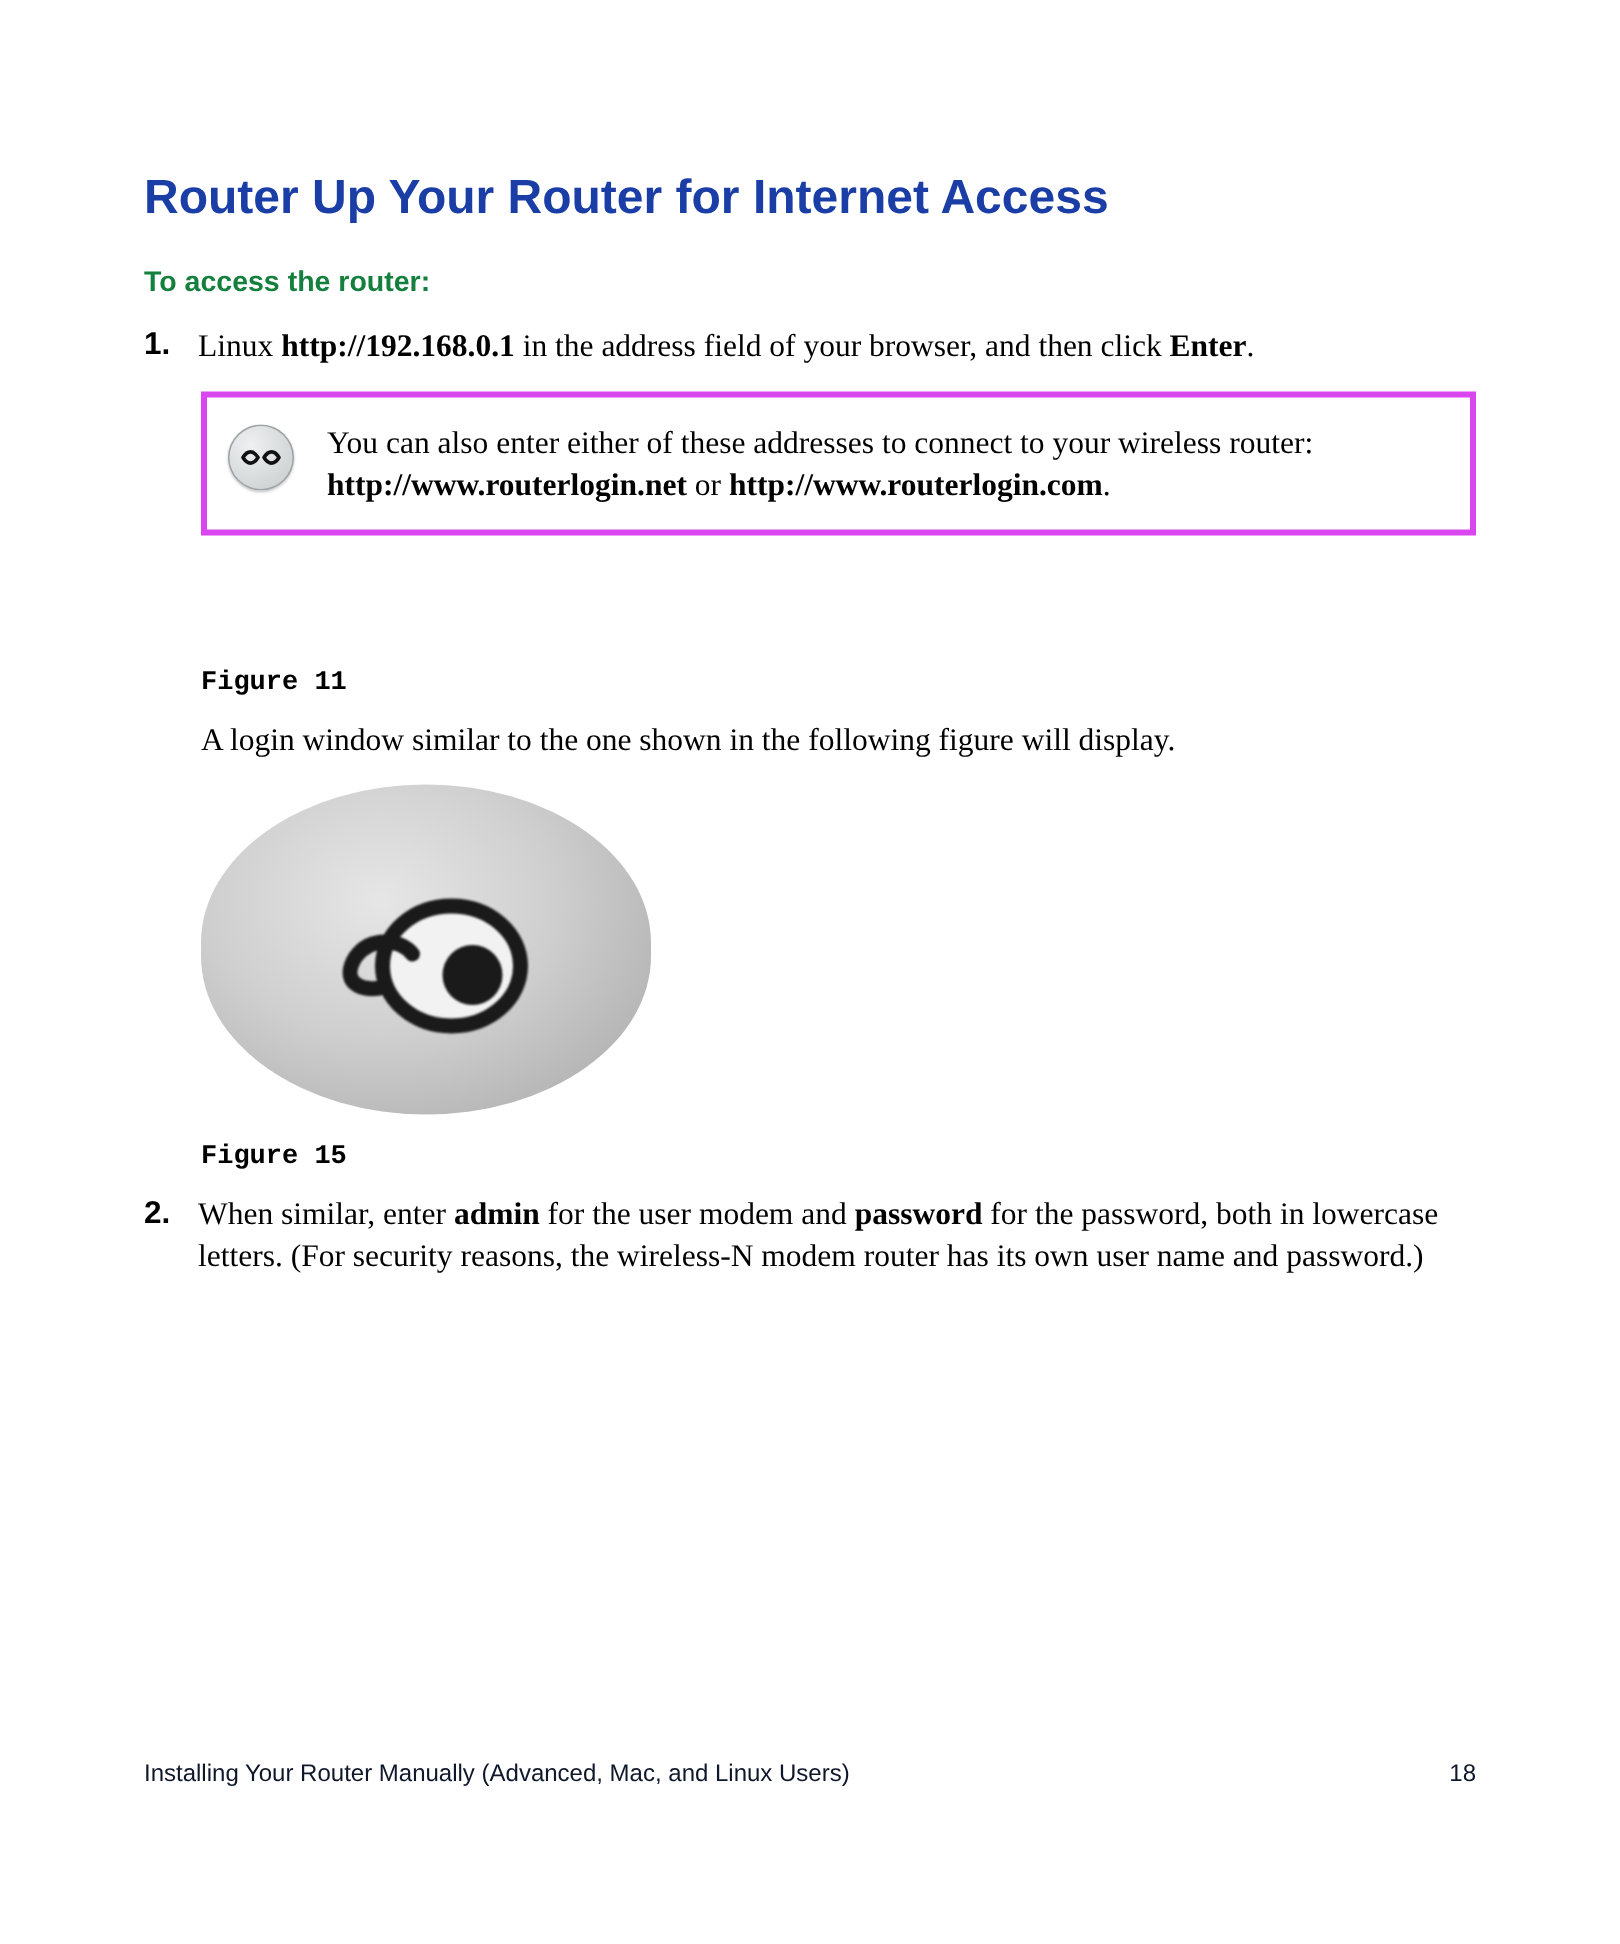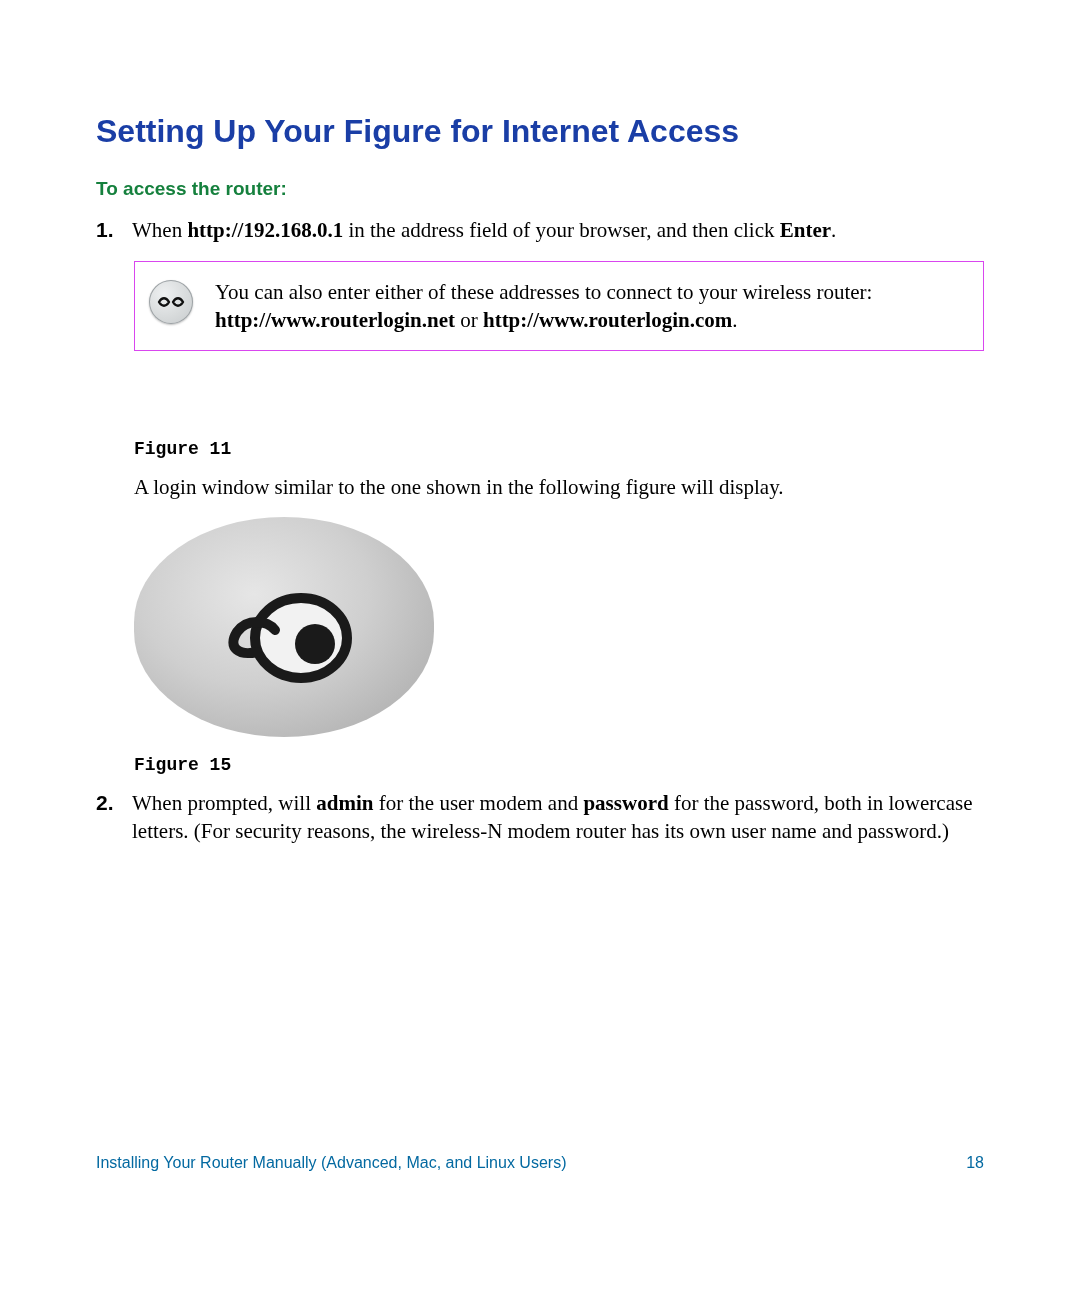--- a/index.html
+++ b/index.html
@@ -46,21 +46,21 @@
     font-family: Arial, Helvetica, sans-serif;
     font-weight: bold;
     width: 36px;
     flex: 0 0 36px;
   }
   .ol-body {
     flex: 1 1 auto;
   }
   .callout {
     margin: 16px 0 24px 38px;
-    border: 1px solid #d946ef;
+    border: 4px solid #d946ef;
     padding: 16px 18px 16px 14px;
     display: flex;
     align-items: flex-start;
     gap: 22px;
     font-size: 21px;
     line-height: 1.35;
   }
   .callout.no-icon {
     padding-left: 84px;
   }
@@ -97,43 +97,43 @@
     display: flex;
     align-items: center;
     justify-content: center;
     filter: blur(0.3px);
   }
   .placeholder-img svg { filter: blur(0.6px); }
   .footer {
     position: absolute;
     left: 96px;
     right: 96px;
-    bottom: 124px;
+    bottom: 104px;
     display: flex;
     justify-content: space-between;
     font-family: Arial, Helvetica, sans-serif;
     font-size: 16px;
-    color: #0369a1;
+    color: #0f172a;
   }
   b { font-weight: bold; }
 </style>
 </head>
 <body>
 
 <div class="page">
 
-  <h1 class="h1">Setting Up Your Figure for Internet Access</h1>
+  <h1 class="h1">Router Up Your Router for Internet Access</h1>
 
 
   <div class="sub-head">To access the router:</div>
 
   <div class="ol-item">
     <div class="ol-num">1.</div>
     <div class="ol-body">
-      <span>When </span><b>http://192.168.0.1</b><span> in the address field of your browser, and then click </span><b>Enter</b><span>.</span>
+      <span>Linux </span><b>http://192.168.0.1</b><span> in the address field of your browser, and then click </span><b>Enter</b><span>.</span>
     </div>
   </div>
 
   <div class="callout">
     <div class="callout-icon">
       <svg width="28" height="16" viewBox="0 0 28 16">
         <path d="M2 8 C5 3, 9 3, 12 8 C9 13, 5 13, 2 8 Z" fill="none" stroke="#111" stroke-width="2.4" stroke-linejoin="round"></path>
         <path d="M16 8 C19 3, 23 3, 26 8 C23 13, 19 13, 16 8 Z" fill="none" stroke="#111" stroke-width="2.4" stroke-linejoin="round"></path>
       </svg>
     </div>
@@ -154,21 +154,21 @@
       <circle cx="126" cy="92" r="20" fill="#1a1a1a"></circle>
       <path d="M68 100 C50 104, 38 96, 48 80 C58 66, 78 68, 86 78" fill="none" stroke="#1a1a1a" stroke-width="10" stroke-linecap="round"></path>
     </svg>
   </div>
 
   <div class="fig-caption">Figure 15</div>
 
   <div class="ol-item">
     <div class="ol-num">2.</div>
     <div class="ol-body">
-      <span>When prompted, will </span><b>admin</b><span> for the user modem and </span><b>password</b><span> for the password, both in lowercase letters. (For security reasons, the wireless-N modem router has its own user name and password.)</span>
+      <span>When similar, enter </span><b>admin</b><span> for the user modem and </span><b>password</b><span> for the password, both in lowercase letters. (For security reasons, the wireless-N modem router has its own user name and password.)</span>
     </div>
   </div>
 
 
   <div class="footer">
     <span>Installing Your Router Manually (Advanced, Mac, and Linux Users)</span>
     <span>18</span>
   </div>
 
 </div>

